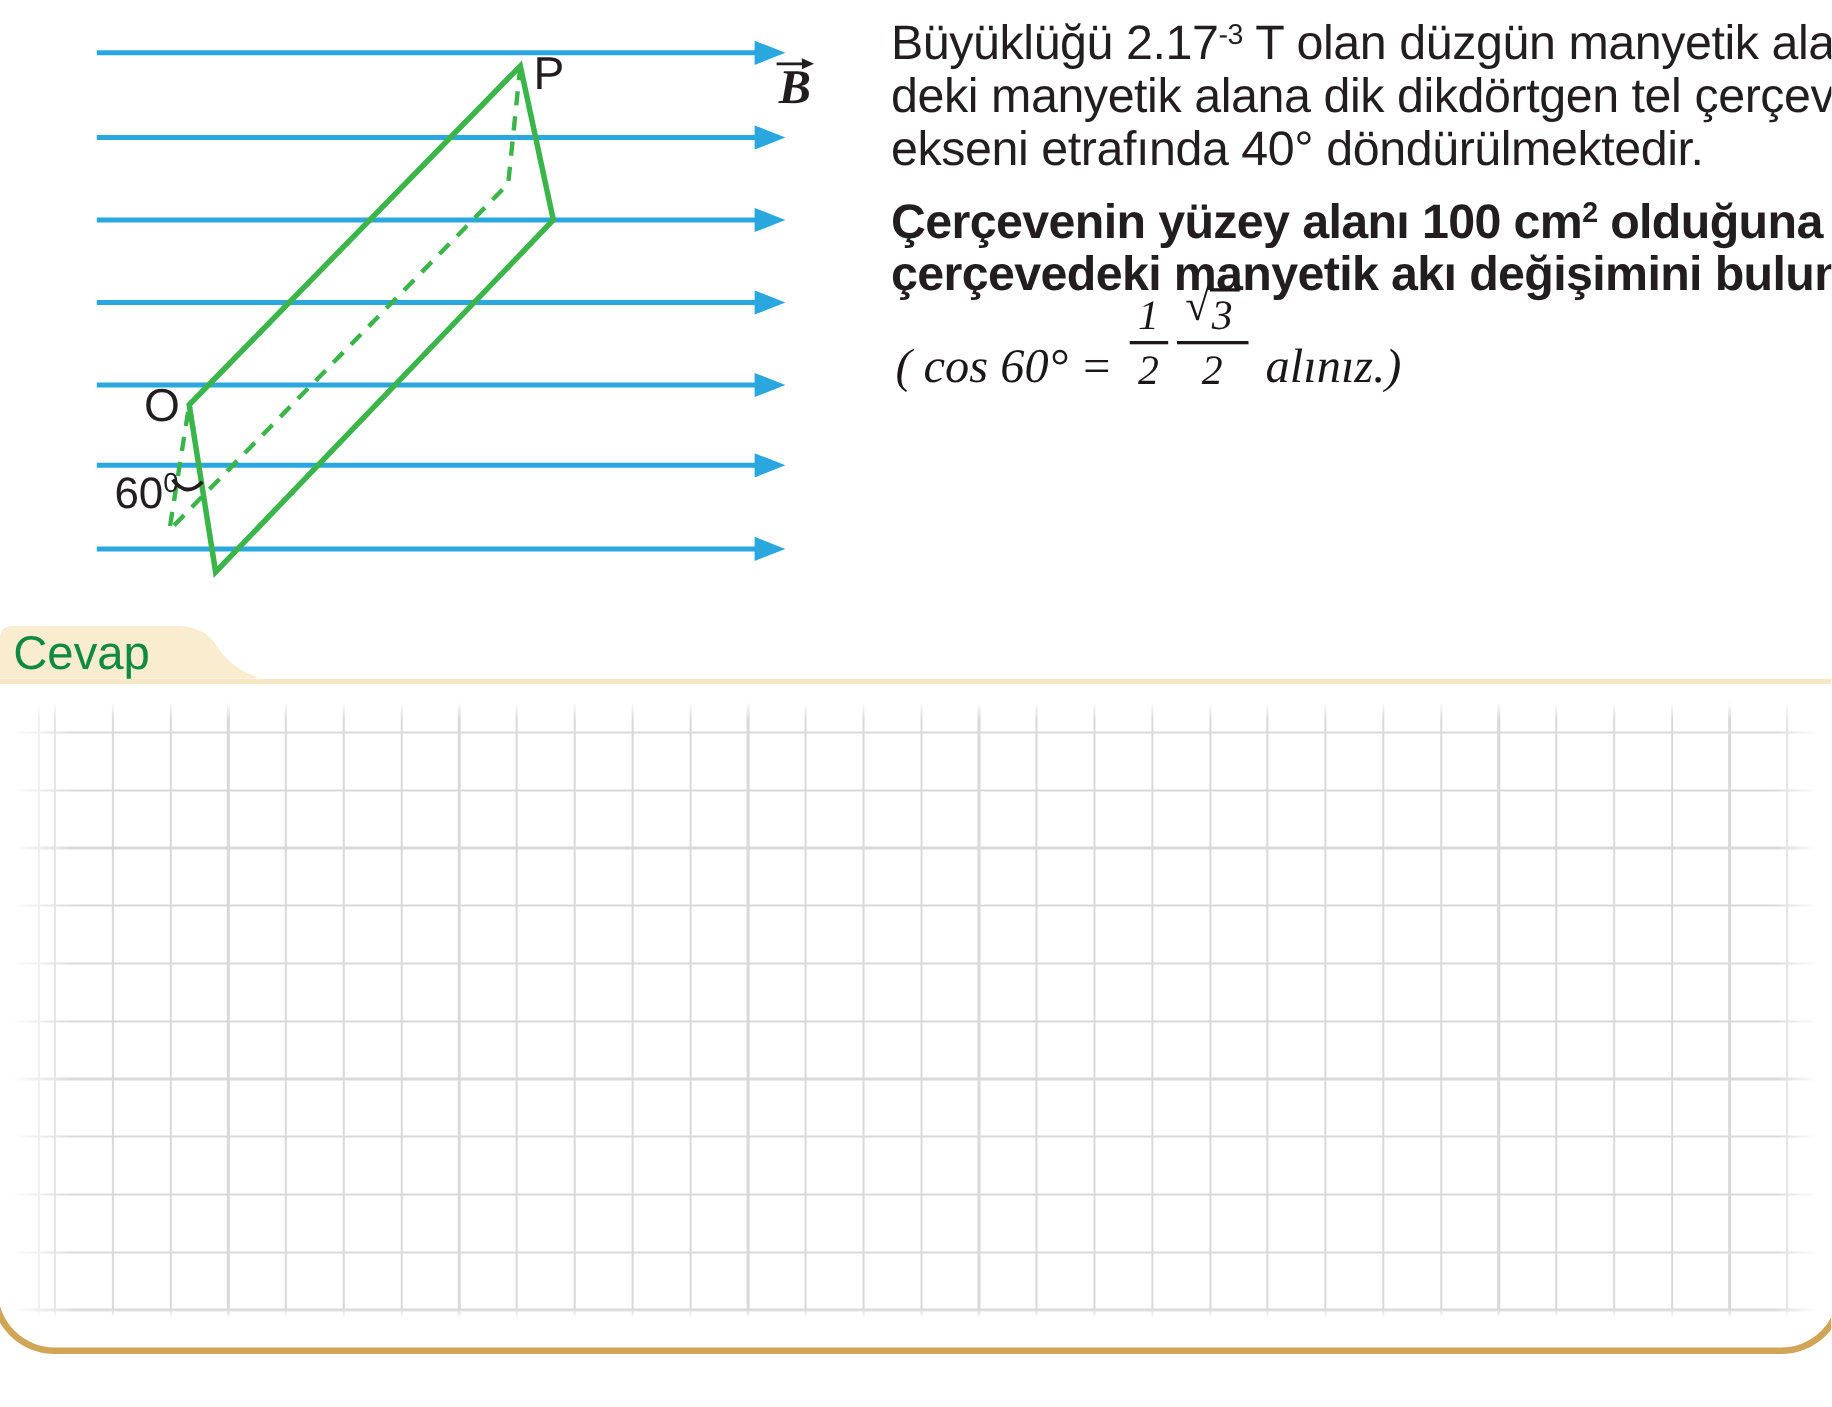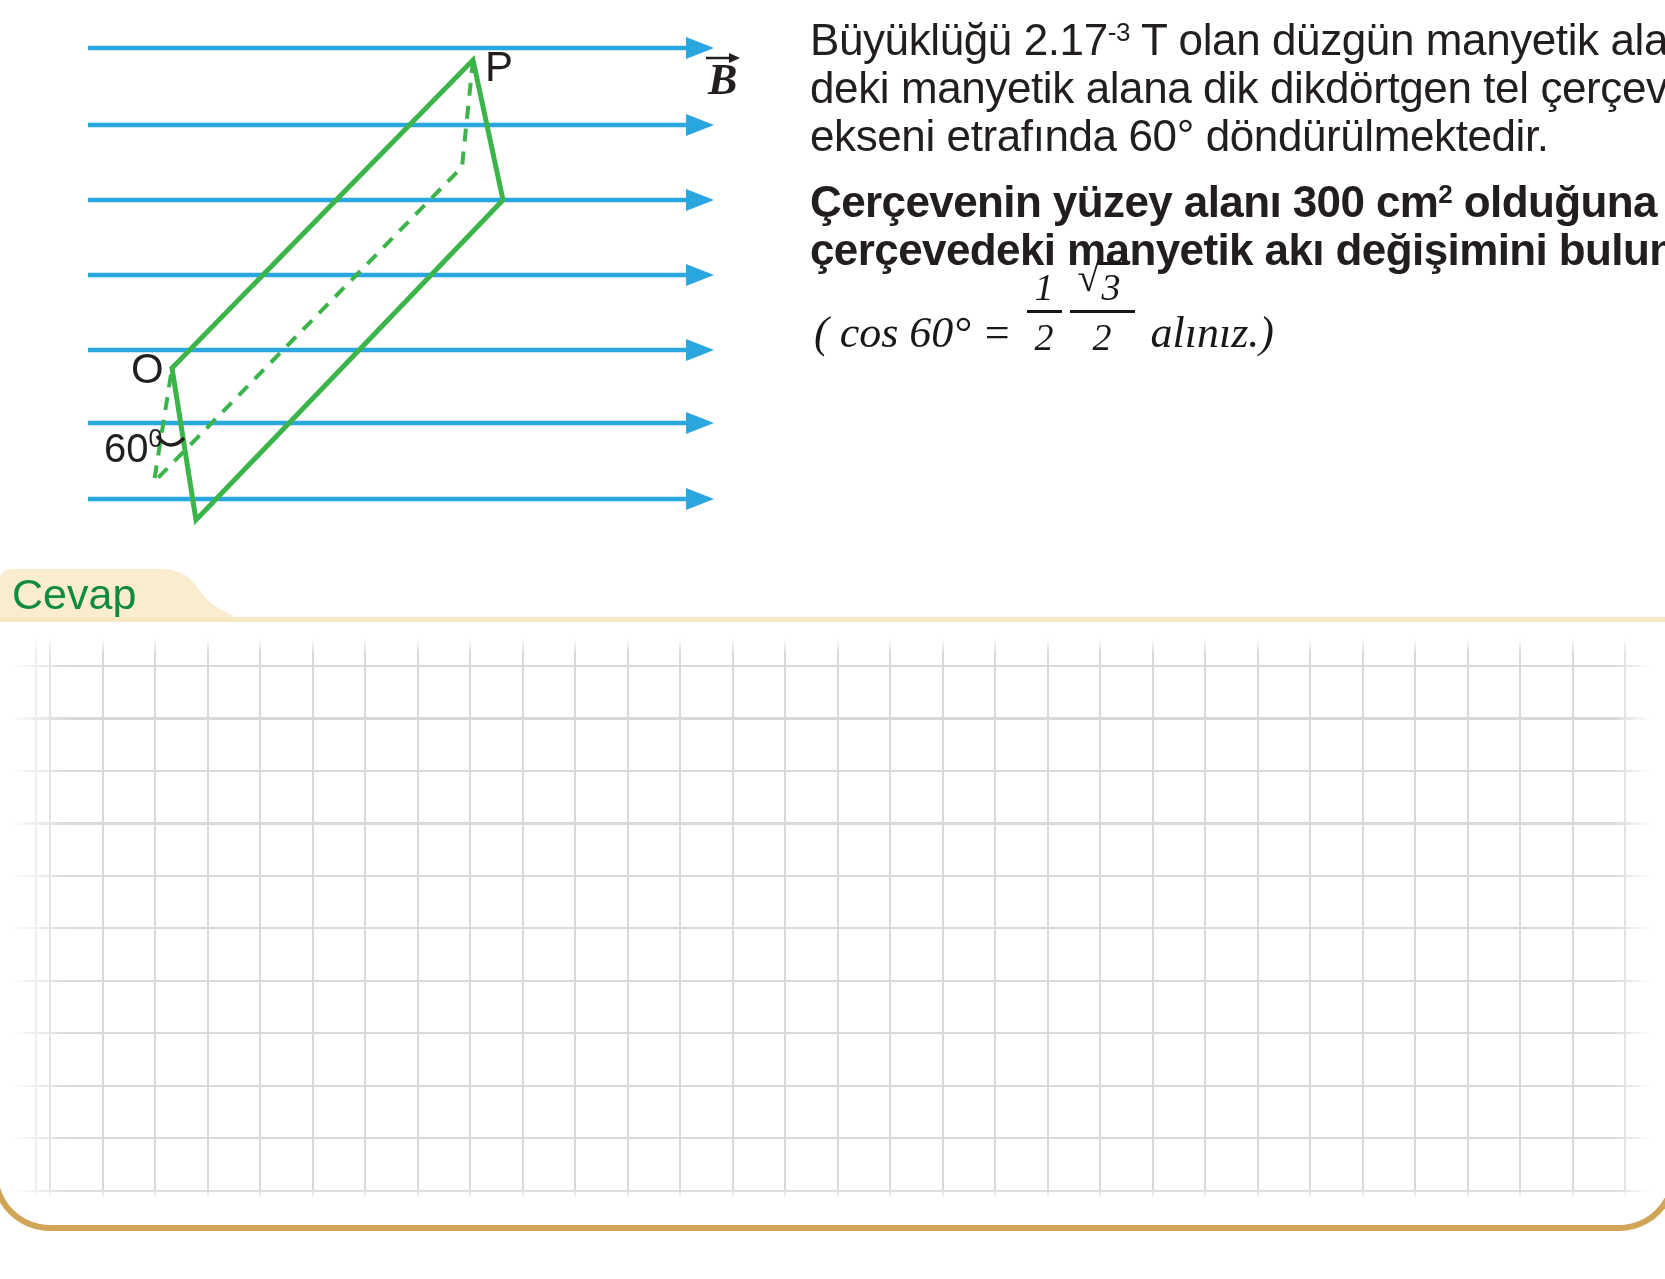--- a/index.html
+++ b/index.html
@@ -181,24 +181,24 @@
       <line x1="706" y1="58" x2="734" y2="58" stroke="#221e1f" stroke-width="2.5"></line>
       <polygon points="740,58 729,53 729,63" fill="#221e1f"></polygon>
       <text class="svg-serif" x="708" y="94" font-size="44" font-weight="600">B</text>
     </g>
   </svg>
 
   <div class="problem">
     <div class="p-reg">
       <div class="pline"><span>Büyüklüğü 2.17</span><sup>-3</sup><span> T olan düzgün manyetik alan için-</span></div>
       <div class="pline">deki manyetik alana dik dikdörtgen tel çerçeve, OP</div>
-      <div class="pline">ekseni etrafında 60° döndürülmektedir.</div>
+      <div class="pline">ekseni etrafında 40° döndürülmektedir.</div>
     </div>
     <div class="p-bold">
-      <div class="pline"><span>Çerçevenin yüzey alanı 300 cm</span><sup>2</sup><span> olduğuna göre</span></div>
+      <div class="pline"><span>Çerçevenin yüzey alanı 100 cm</span><sup>2</sup><span> olduğuna göre</span></div>
       <div class="pline">çerçevedeki manyetik akı değişimini bulunuz.</div>
     </div>
   </div>
 
   <div class="hint">
     <span>( cos 60° = </span><span class="frac"><span class="num">1</span><span class="den">2</span></span><span class="frac"><span class="num"><span class="sqwrap"><span class="radical">√</span><span class="radicand">3</span></span></span><span class="den">2</span></span><span class="ftail">alınız.)</span>
   </div>
 
   <svg class="cevap-tab-svg" viewBox="0 0 250 48">
     <path d="M0,48 L0,12 Q0,0 12,0 L160,0 Q186,0 197,18 Q208,36 230,45 Q239,48 227,48 Z" fill="#faedcf"></path>

